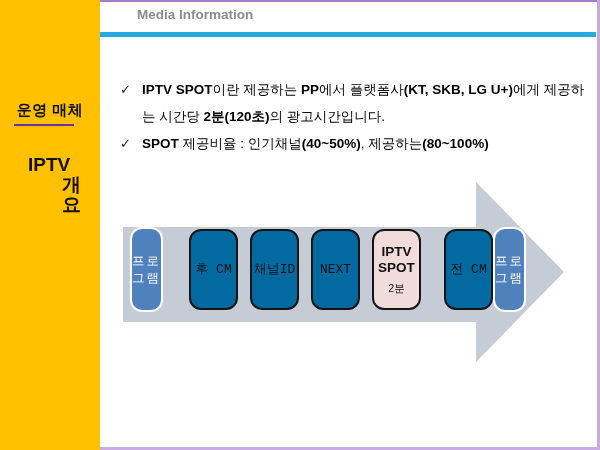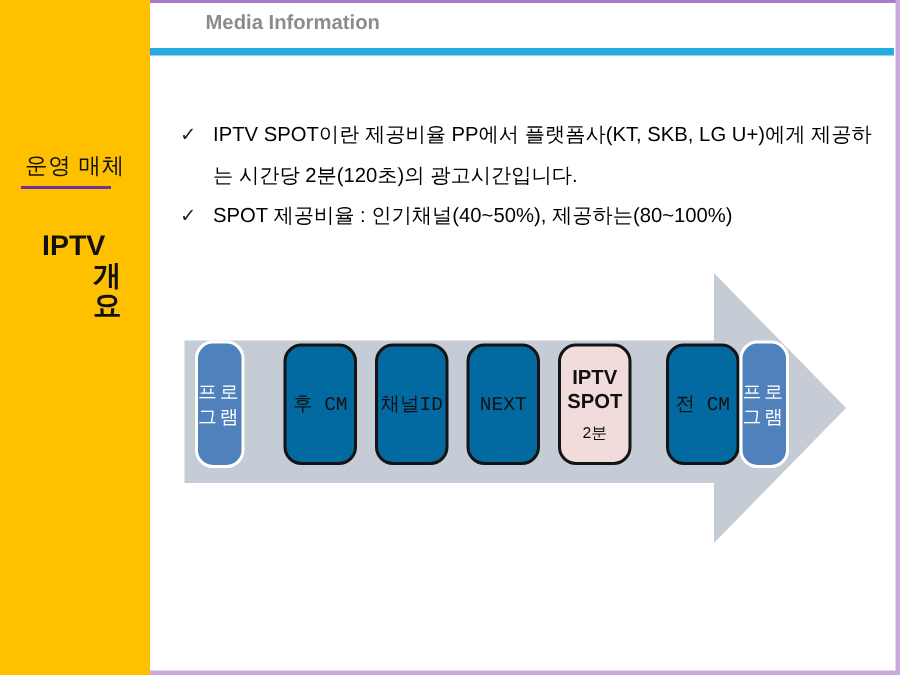--- a/index.html
+++ b/index.html
@@ -31,21 +31,21 @@
     left: 0; top: 0;
     width: 100px; height: 450px;
     background: #FFC000;
   }
   .sidebar-section {
     position: absolute;
     top: 101px; left: 0;
     width: 100px;
     text-align: center;
     font-size: 15px;
-    font-weight: 400;
+    font-weight: 700;
     color: #111111;
     letter-spacing: 0.5px;
   }
   .sidebar-underline {
     position: absolute;
     top: 124px; left: 14px;
     width: 60px; height: 2px;
     background: #7030A0;
   }
   .sidebar-title {
@@ -95,21 +95,21 @@
     line-height: 27px;
   }
   .bullet { display: flex; gap: 8px; margin-bottom: 0; }
   .check {
     flex: 0 0 14px;
     font-size: 13px;
     color: #222222;
     font-weight: 700;
   }
   .bullet-text { flex: 1; word-break: break-word; }
-  .bullet-text .sb { font-weight: 400; margin-top: 44px; }
+  .bullet-text .sb { font-weight: 700; margin-top: 44px; }
 
   
   .arrow-body {
     position: absolute;
     left: 123px; top: 227px;
     width: 353px; height: 95px;
     background: #C5CCD5;
   }
   .arrow-head {
     position: absolute;
@@ -188,21 +188,21 @@
   </div>
 
   <div class="header">
     <span class="header-prefix">Media Information</span>
   </div>
   <div class="header-rule"></div>
 
   <div class="bullets">
     <div class="bullet">
       <span class="check">✓</span>
-      <span class="bullet-text"><span class="sb">IPTV SPOT</span><span>이란 제공비율 </span><span class="sb">PP</span><span>에서 플랫폼사</span><span class="sb">(KT, SKB, LG U+)</span><span>에게 제공하는 시간당 </span><span class="sb">2분(120초)</span><span>의 광고시간입니다.</span></span>
+      <span class="bullet-text"><span class="sb">IPTV SPOT</span><span>이란 제공하는 </span><span class="sb">PP</span><span>에서 플랫폼사</span><span class="sb">(KT, SKB, LG U+)</span><span>에게 제공하는 시간당 </span><span class="sb">2분(120초)</span><span>의 광고시간입니다.</span></span>
     </div>
     <div class="bullet">
       <span class="check">✓</span>
       <span class="bullet-text"><span class="sb">SPOT</span><span> 제공비율 : 인기채널</span><span class="sb">(40~50%)</span><span>, 제공하는</span><span class="sb">(80~100%)</span></span>
     </div>
   </div>
 
   <div>
     <div class="arrow-body"></div>
     <div class="arrow-head"></div>

